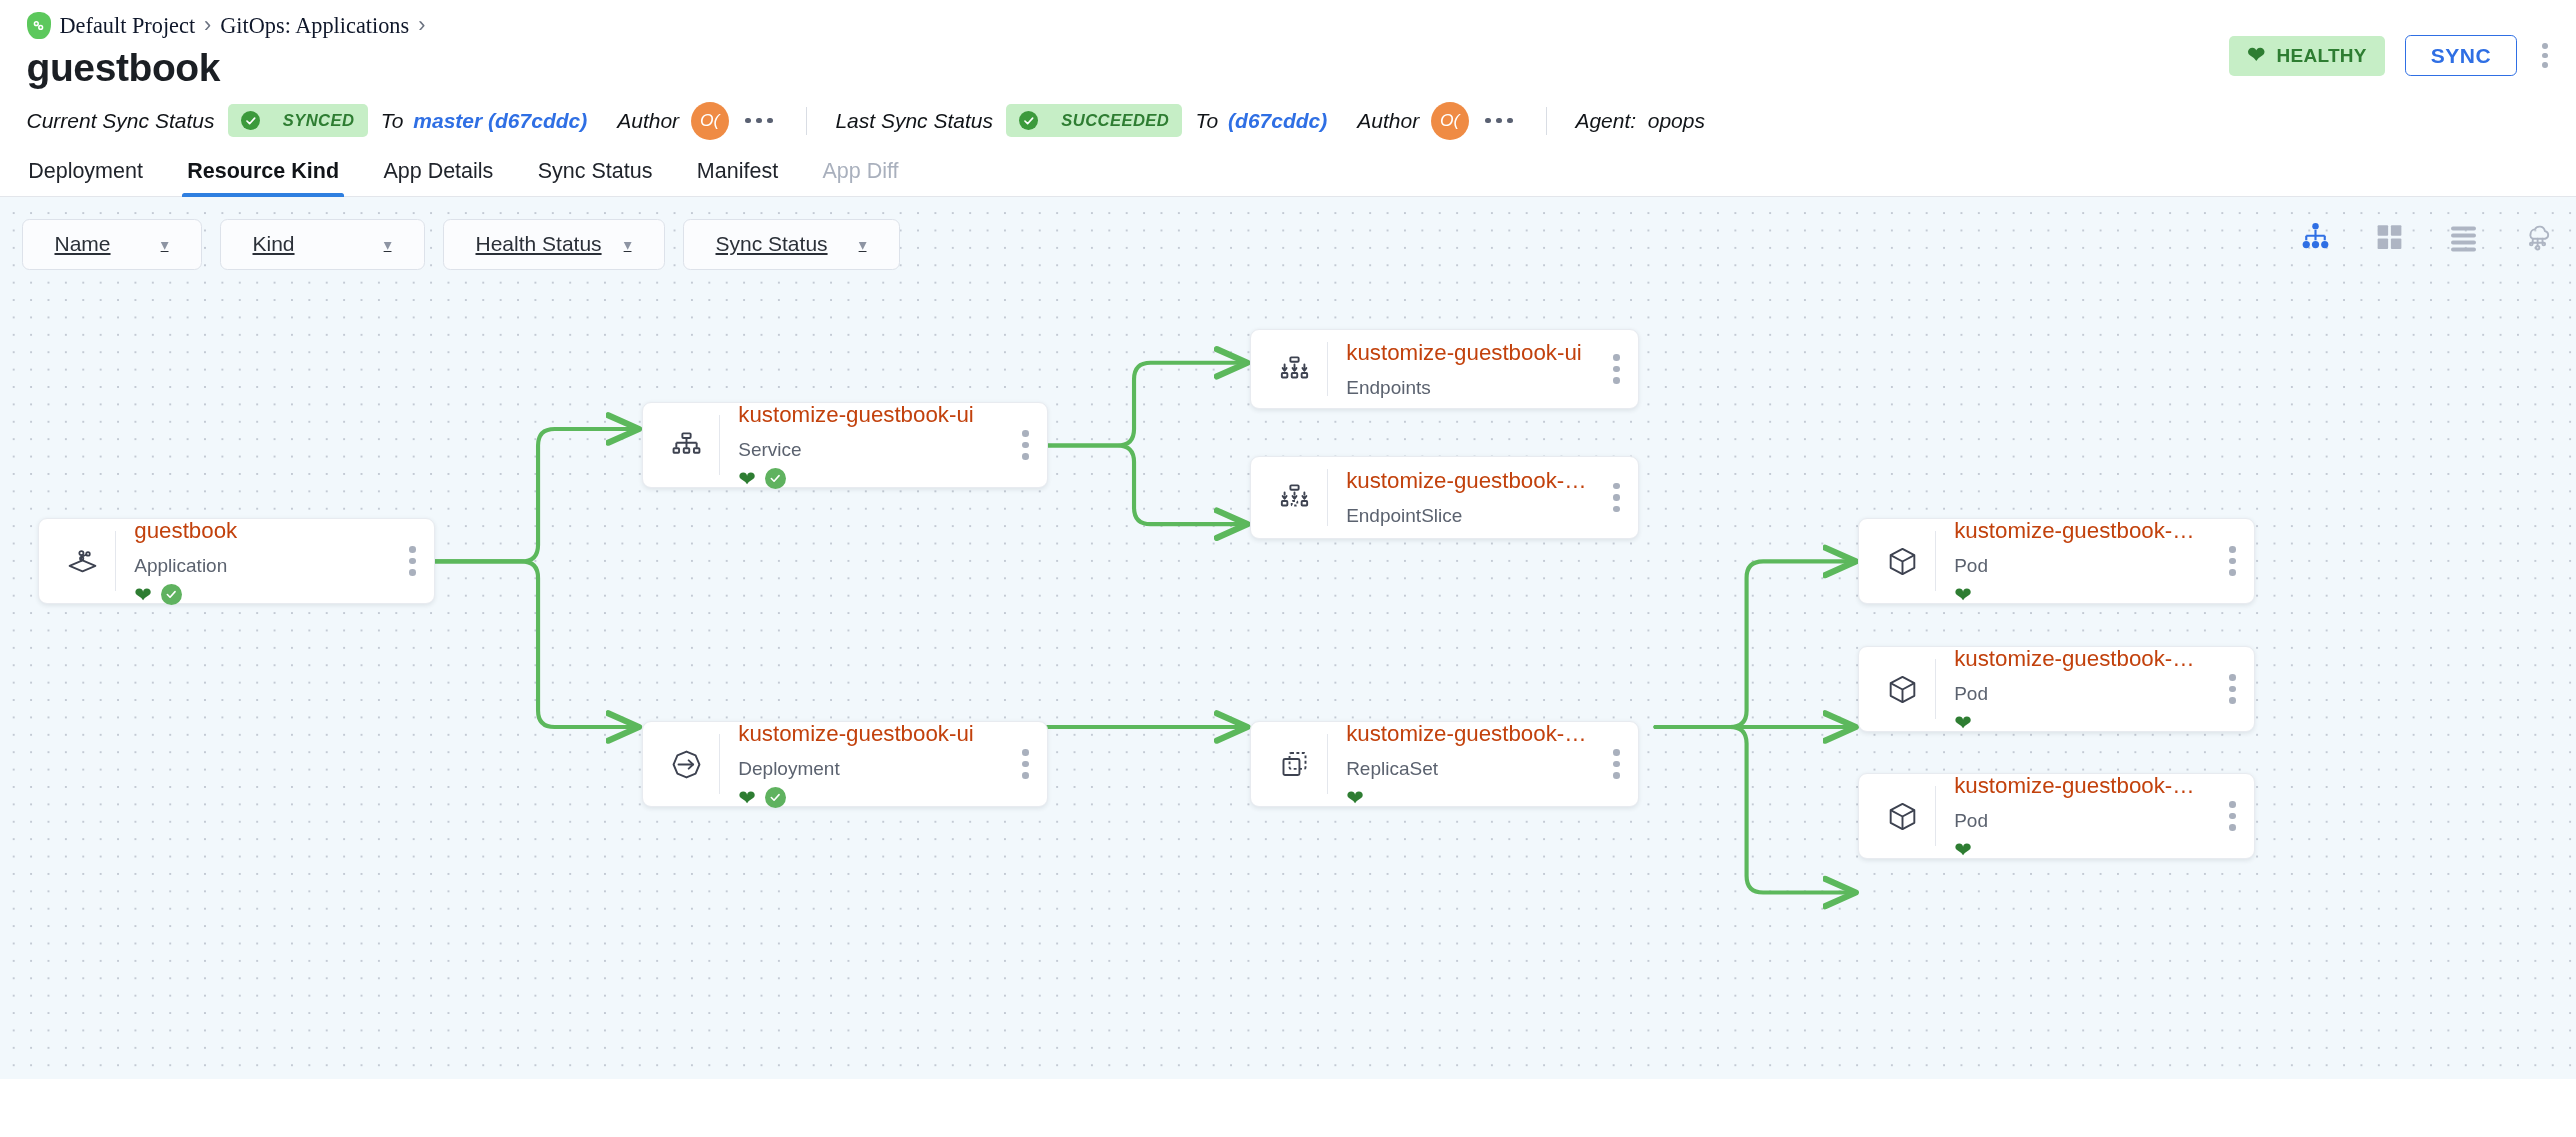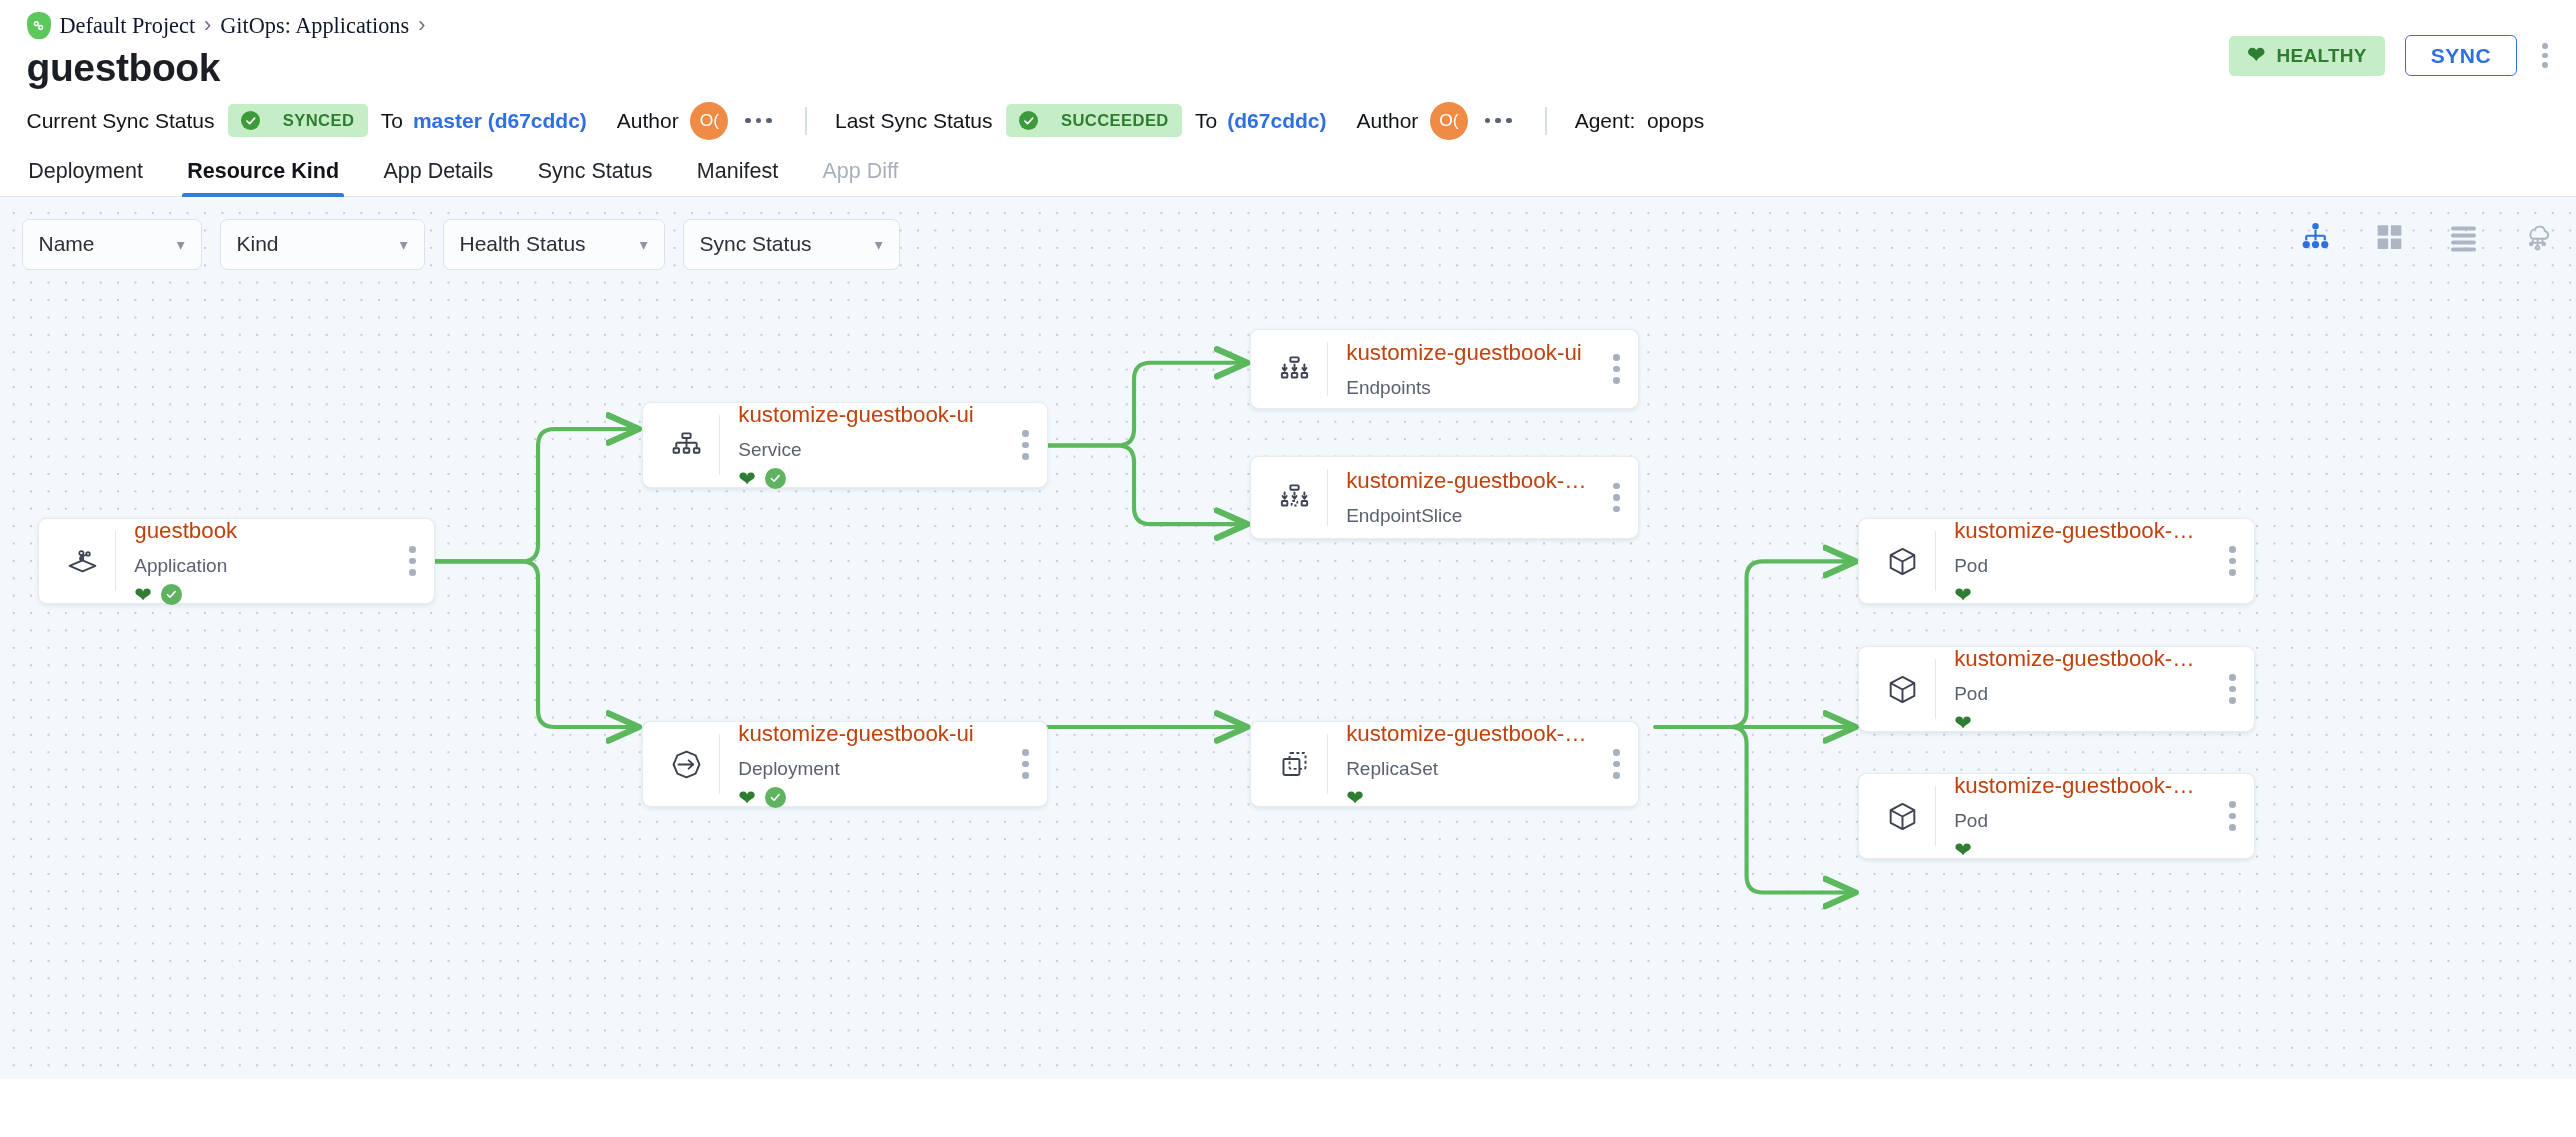--- a/index.html
+++ b/index.html
@@ -62,20 +62,21 @@
     padding: 6.6px 5px; cursor: pointer;
   }
   .kebab-vert i { width: 5.8px; height: 5.8px; border-radius: 50%; background: #a9b0bd; display: block; }
 
   
   .statusbar {
     display: flex; align-items: center;
     height: 51px; padding: 0 26.5px; gap: 0;
     font-size: 21px; color: #1b1f24;
     background: #fff;
+    font-style: italic;
   }
   .sb-label { color: #111418; white-space: nowrap; }
   .chip {
     background: #c6eec6; color: #2e7d32;
     border-radius: 5px; height: 33px; padding: 0 13.2px;
     display: inline-flex; align-items: center; gap: 23px;
     font-size: 16.6px; font-weight: bold; letter-spacing: 0.4px;
     margin: 0 13.2px;
   }
   .check-circle {
@@ -126,21 +127,21 @@
     overflow: hidden;
   }
   .filters {
     position: absolute; top: 21.5px; left: 21.5px;
     display: flex; gap: 18px; z-index: 5;
   }
   .filter {
     width: 214px; height: 51px;
     background: #fbfcfe; border: 1.7px solid #dde2ea; border-radius: 7.4px;
     display: flex; align-items: center; justify-content: space-between;
-    padding: 0 16px; font-size: 21px; color: #2b3038; cursor: pointer;
+    padding: 0 32px; font-size: 21px; color: #2b3038; cursor: pointer; text-decoration: underline;
   }
   .filter .chev { color: #8d94a3; font-size: 15.7px; }
   .filter.w-short { width: 180px; }
   .filter.w-kind  { width: 205px; }
   .filter.w-health{ width: 222px; }
   .filter.w-sync  { width: 217px; }
 
   .viewmodes {
     position: absolute; top: 25px; right: 23px;
     display: flex; gap: 43px; align-items: center; z-index: 5;

